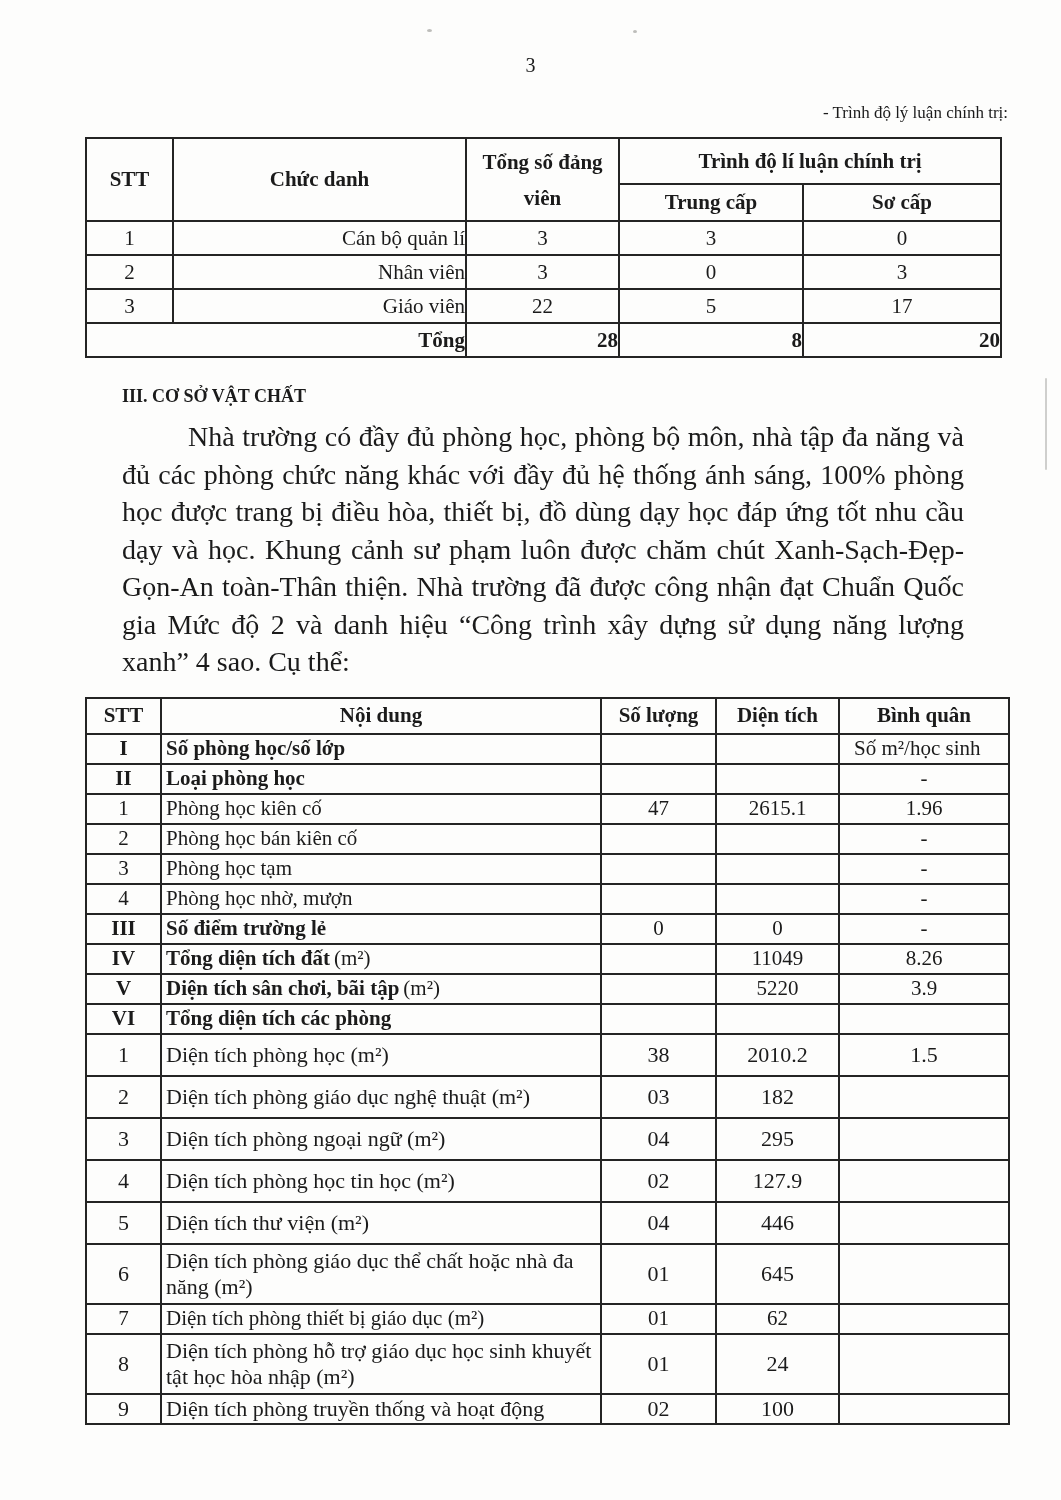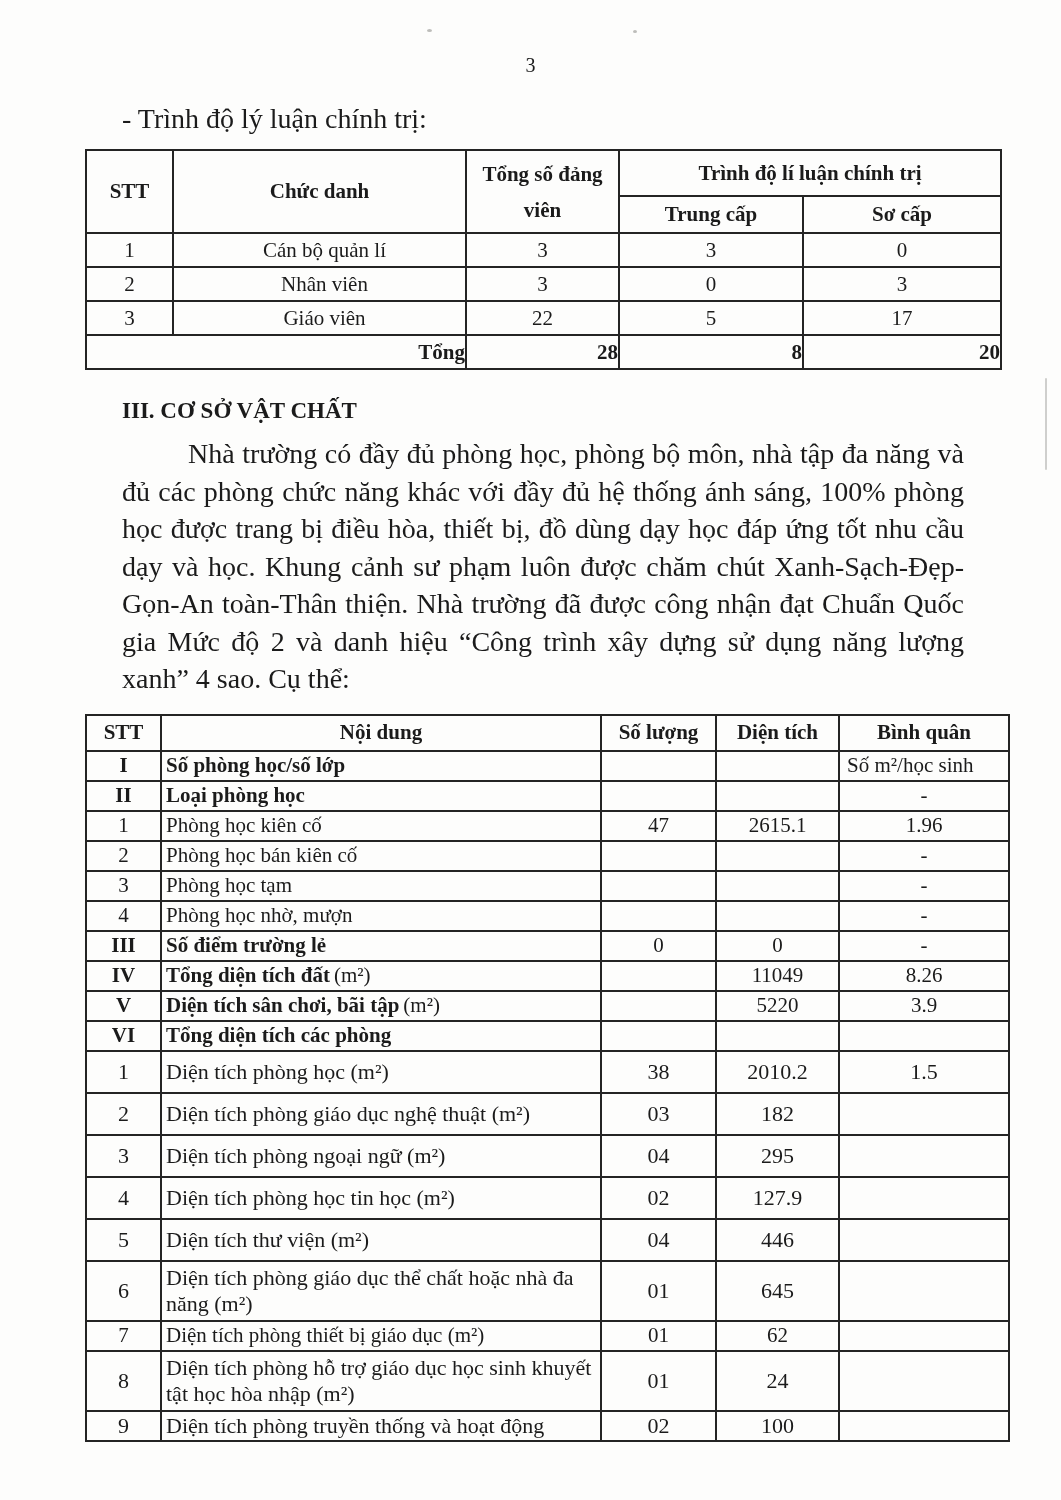--- a/index.html
+++ b/index.html
@@ -15,45 +15,46 @@
   }
   .page-number {
     padding-top: 54px;
     text-align: center;
     font-size: 20px;
   }
   .content { margin-left: 85px; width: 923px; }
 
   .intro-line {
     margin: 26px 0 0 37px;
-    font-size: 28px;
+    font-size: 17px;
+    text-align: right;
   }
 
   
   table { border-collapse: collapse; table-layout: fixed; }
   td, th { border: 2px solid #242424; overflow: hidden; }
 
   .t1 { width: 915px; margin-top: 14px; font-size: 21px; }
   .t1 th { font-weight: bold; text-align: center; vertical-align: middle; }
   .t1 td { text-align: center; vertical-align: middle; height: 34px; }
   .t1 .h-top { height: 46px; }
   .t1 .h-sub { height: 37px; }
   .t1 .col-stt  { width: 87px; }
   .t1 .col-pos  { width: 293px; }
   .t1 .col-tot  { width: 153px; }
   .t1 .col-int  { width: 184px; }
   .t1 .col-ele  { width: 198px; }
-  .t1 .cell-left { text-align: center; padding-left: 10px; }
+  .t1 .cell-left { text-align: right; padding-left: 10px; }
   .t1 .total-row td { font-weight: bold; text-align: right; }
   .t1 .h-wrap { line-height: 36px; }
 
   
   .section-heading {
     margin: 28px 0 0 37px;
-    font-size: 23px;
+    font-size: 18px;
     font-weight: bold;
   }
   .body-paragraph {
     margin: 11px 44px 0 37px;
     width: 842px;
     font-size: 28px;
     line-height: 37.5px;
     text-align: justify;
     text-indent: 66px;
   }
@@ -67,21 +68,21 @@
   .t2 .col-qty { width: 115px; }
   .t2 .col-are { width: 123px; }
   .t2 .col-avg { width: 170px; }
   .t2 .cell-label { text-align: left; padding: 0 3px 0 4px; }
   .t2 tr.compact td { height: 30px; }
   .t2 tr.roomy td { height: 42px; font-size: 22px; }
   .t2 tr.tall td { height: 60px; font-size: 22px; line-height: 26px; }
   .t2 tr.last td { height: 30px; font-size: 22px; }
   .t2 tr.rb .cell-stt, .t2 tr.rb .cell-label { font-weight: bold; }
   .t2 .unit { font-weight: normal; margin-left: 4px; text-align: right; }
-  .t2 .cell-fit { text-align: left; padding-left: 7px; font-size: 21px; }
+  .t2 .cell-fit { text-align: left; padding-left: 14px; font-size: 21px; }
 
   
   .artifact-vline {
     position: absolute;
     right: 14px; top: 378px;
     width: 2px; height: 92px;
     background: #cfcfcd;
     border-radius: 2px;
   }
   .speck { position: absolute; background: #bdbdba; border-radius: 50%; }

